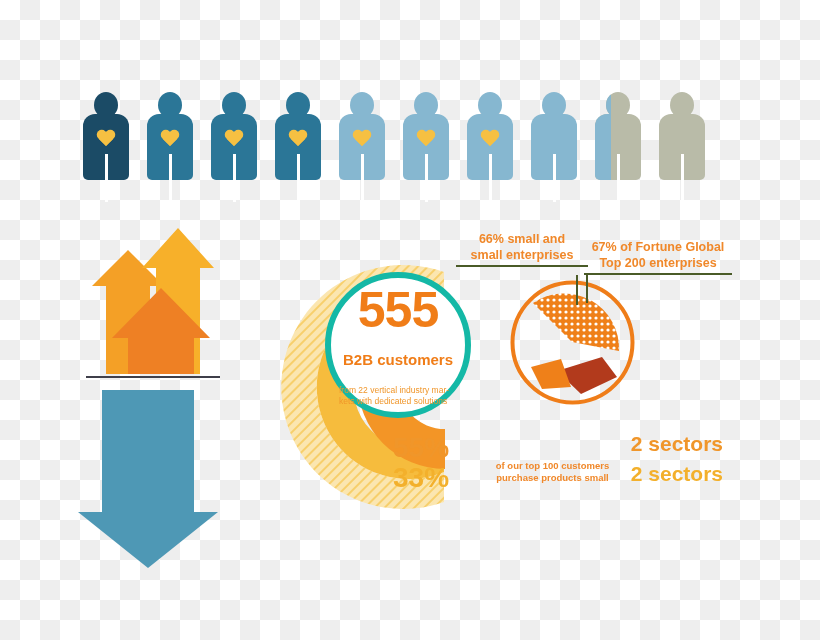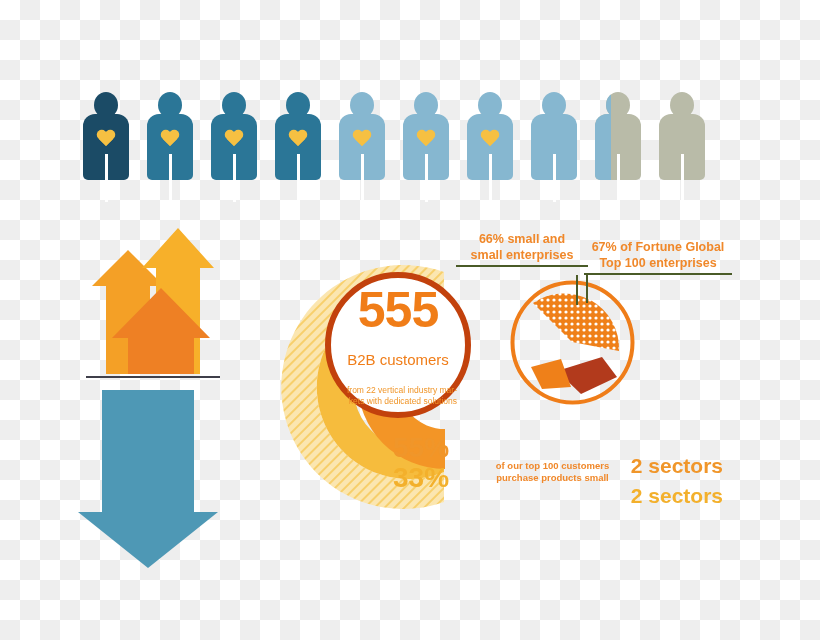--- a/index.html
+++ b/index.html
@@ -36,44 +36,44 @@
   
   #arrow-group{position:absolute;left:78px;top:228px;width:150px;height:340px;}
   #divider-line{position:absolute;left:86px;top:376px;width:134px;height:2px;background:#3f3f4a;}
 
   
   #radial-chart{position:absolute;left:245px;top:240px;width:260px;height:290px;}
 
   
   #center-circle{
     position:absolute;left:325px;top:272px;width:146px;height:146px;
-    border-radius:50%;background:#ffffff;border:6px solid #c2410c;
+    border-radius:50%;background:#ffffff;border:6px solid #14b8a6;
     box-sizing:border-box;
     display:flex;flex-direction:column;align-items:center;justify-content:center;
   }
   #big-number{font-size:50px;font-weight:bold;color:#f07d18;line-height:.92;
               letter-spacing:-1px;margin-top:4px;}
-  #center-sub{font-size:15px;font-weight:normal;color:#f07d18;margin-top:18px;}
-  #center-note{font-size:8.5px;color:#f0962a;text-align:right;line-height:1.25;
+  #center-sub{font-size:15px;font-weight:bold;color:#f07d18;margin-top:18px;}
+  #center-note{font-size:8.5px;color:#f0962a;text-align:left;line-height:1.25;
                margin-top:17px;width:118px;}
 
   
   #pie-chart{position:absolute;left:509px;top:279px;width:127px;height:127px;}
 
   
   .callout{position:absolute;font-size:12.5px;font-weight:bold;color:#f0882a;
            line-height:1.25;text-align:center;}
   .callout .rule{height:2px;background:#4a5b27;margin-top:2px;}
   .leader{position:absolute;width:2px;background:#4a5b27;}
 
   
   #stats{position:absolute;left:393px;top:432px;width:330px;height:90px;}
   .stat-row{position:absolute;left:0;width:330px;height:28px;}
   .pct{position:absolute;left:0;top:0;font-size:28px;font-weight:bold;}
-  .sector{position:absolute;right:0;top:0;font-size:21px;font-weight:bold;text-align:right;margin-top:22px;}
+  .sector{position:absolute;right:0;top:0;font-size:21px;font-weight:bold;text-align:right;}
   #mid-note{position:absolute;left:92px;top:28px;width:135px;font-size:9.5px;
             font-weight:bold;color:#f0882a;text-align:center;line-height:1.3;}
 </style>
 </head>
 <body>
 
 <div class="canvas">
 
   <div id="people-row">
       <div class="person" style="left: 3px;">
@@ -190,21 +190,21 @@
 
   <div class="callout" style="left:448px;top:232px;width:132px;margin-left:8px;">
     <div>66% small and</div>
     <div>small enterprises</div>
     <div class="rule"></div>
   </div>
   <div class="leader" style="left:576px;top:275px;height:30px;"></div>
 
   <div class="callout" style="left:584px;top:240px;width:148px;">
     <div>67% of Fortune Global</div>
-    <div>Top 100 enterprises</div>
+    <div>Top 200 enterprises</div>
     <div class="rule"></div>
   </div>
   <div class="leader" style="left:586px;top:275px;height:28px;"></div>
 
   <div id="stats">
     <div class="stat-row" style="top:0;">
       <span class="pct" style="color: rgb(240, 150, 42);">55%</span>
       <span class="sector" style="color: rgb(240, 150, 42);">2 sectors</span>
     </div>
     <div class="stat-row" style="top:30px;">

